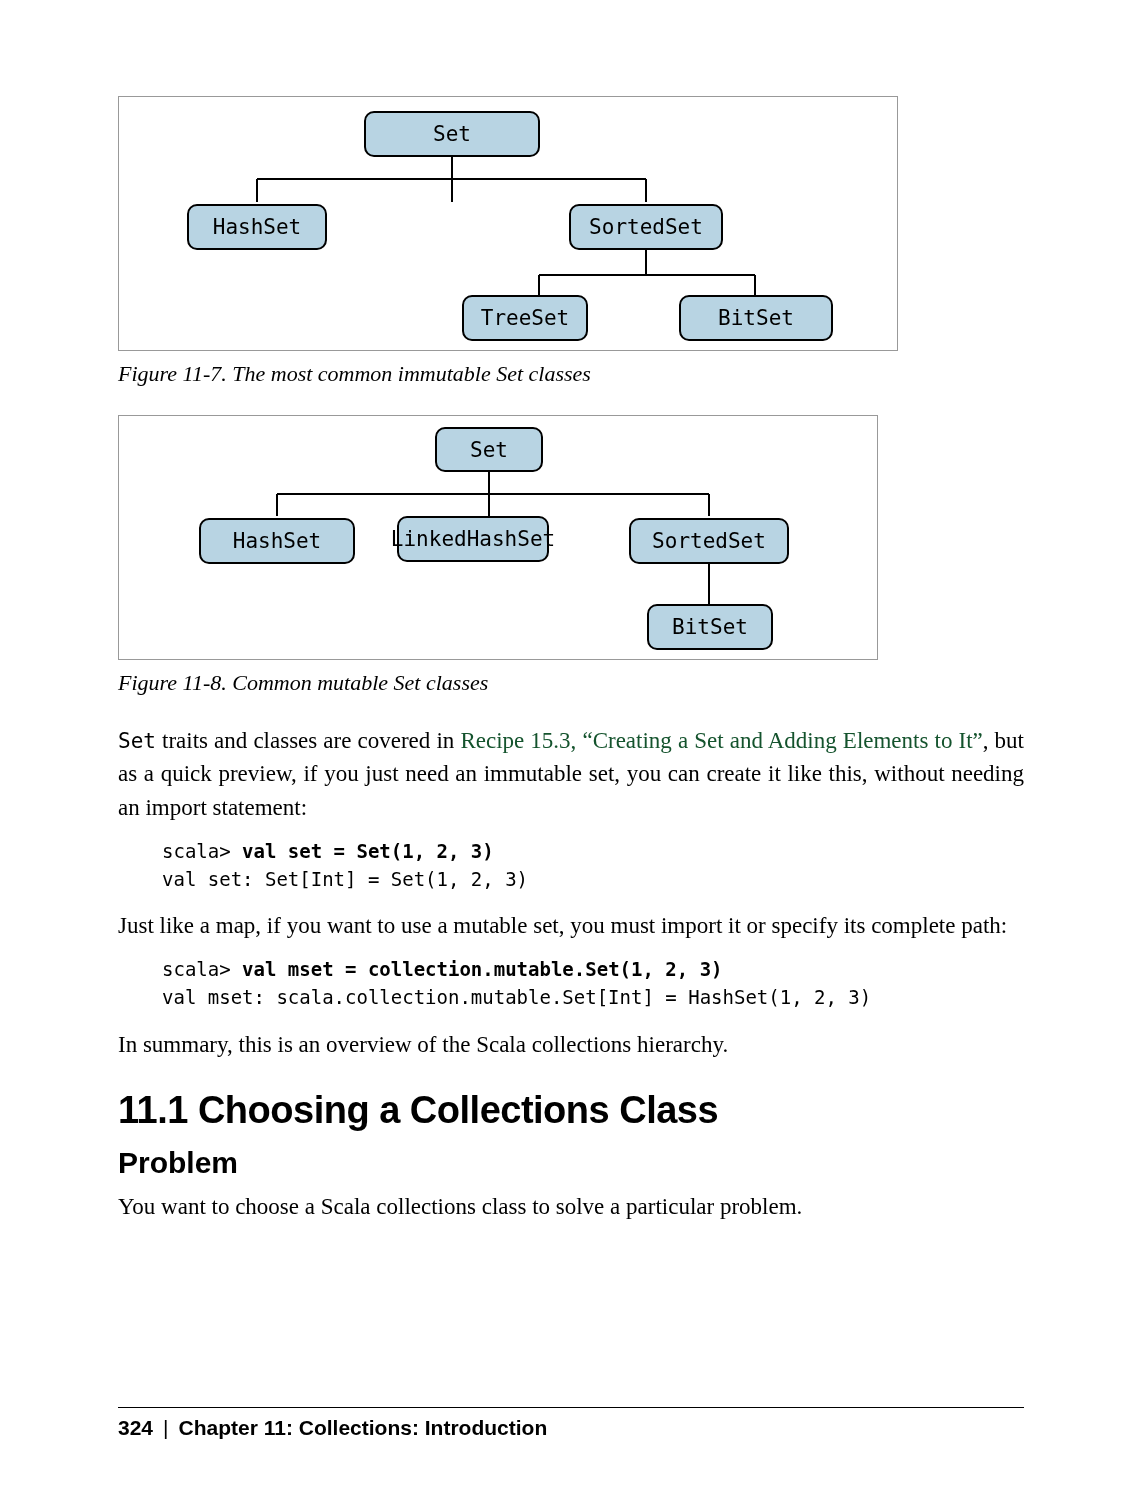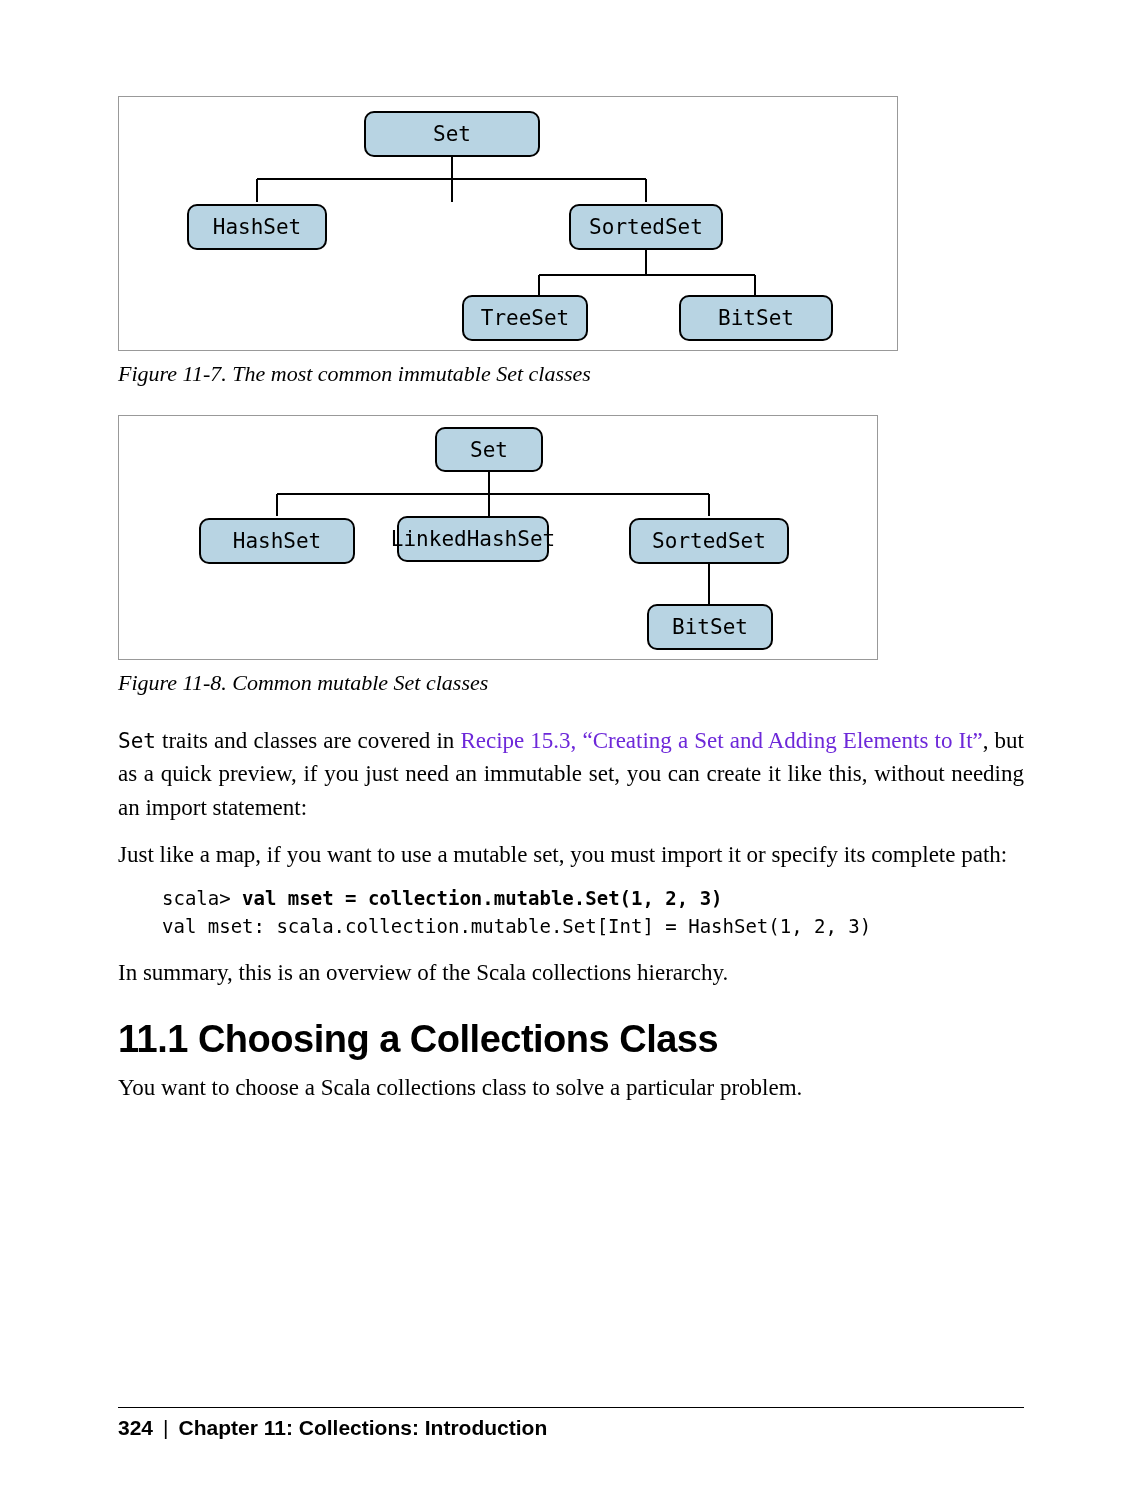--- a/index.html
+++ b/index.html
@@ -44,21 +44,21 @@
     font-size: 23px;
     line-height: 1.45;
     text-align: justify;
     margin: 0 0 14px 0;
   }
   .code-inline {
     font-family: Consolas, 'DejaVu Sans Mono', monospace;
     font-size: 21px;
   }
   .link {
-    color: #6d28d9;
+    color: #14532d;
   }
   .code-block {
     font-family: Consolas, 'DejaVu Sans Mono', monospace;
     font-size: 19px;
     line-height: 1.45;
     margin: 8px 0 16px 44px;
     white-space: pre;
   }
   .code-block .bold { font-weight: bold; }
   h1.section {
@@ -157,29 +157,32 @@
     <div class="node" style="left:528px; top:188px; width:126px; height:46px;">
         <span>BitSet</span>
       </div>
   </div>
   <div class="fig-caption">Figure 11-8. Common mutable Set classes</div>
 
   <p class="body-text">
     <span class="code-inline">Set</span><span> traits and classes are covered in </span><span class="link">Recipe 15.3, “Creating a Set and Adding Elements to It”</span><span>, but as a quick preview, if you just need an immutable set, you can create it like this, without needing an import statement:</span>
   </p>
 
+  <div class="code-block"><span>scala&gt; </span><span class="bold">val set = Set(1, 2, 3)</span>
+<span>val set: Set[Int] = Set(1, 2, 3)</span></div>
 
   <p class="body-text">Just like a map, if you want to use a mutable set, you must import it or specify its complete path:</p>
 
   <div class="code-block"><span>scala&gt; </span><span class="bold">val mset = collection.mutable.Set(1, 2, 3)</span>
 <span>val mset: scala.collection.mutable.Set[Int] = HashSet(1, 2, 3)</span></div>
 
   <p class="body-text" style="text-align:left;">In summary, this is an overview of the Scala collections hierarchy.</p>
 
   <h1 class="section">11.1 Choosing a Collections Class</h1>
+  <h2 class="sub">Problem</h2>
   <p class="body-text" style="text-align:left;">You want to choose a Scala collections class to solve a particular problem.</p>
 
   <div class="footer-rule"></div>
   <div class="footer">
     <span>324</span><span class="sep">|</span><span>Chapter 11: Collections: Introduction</span>
   </div>
 
 </div>
 
 </body></html>

